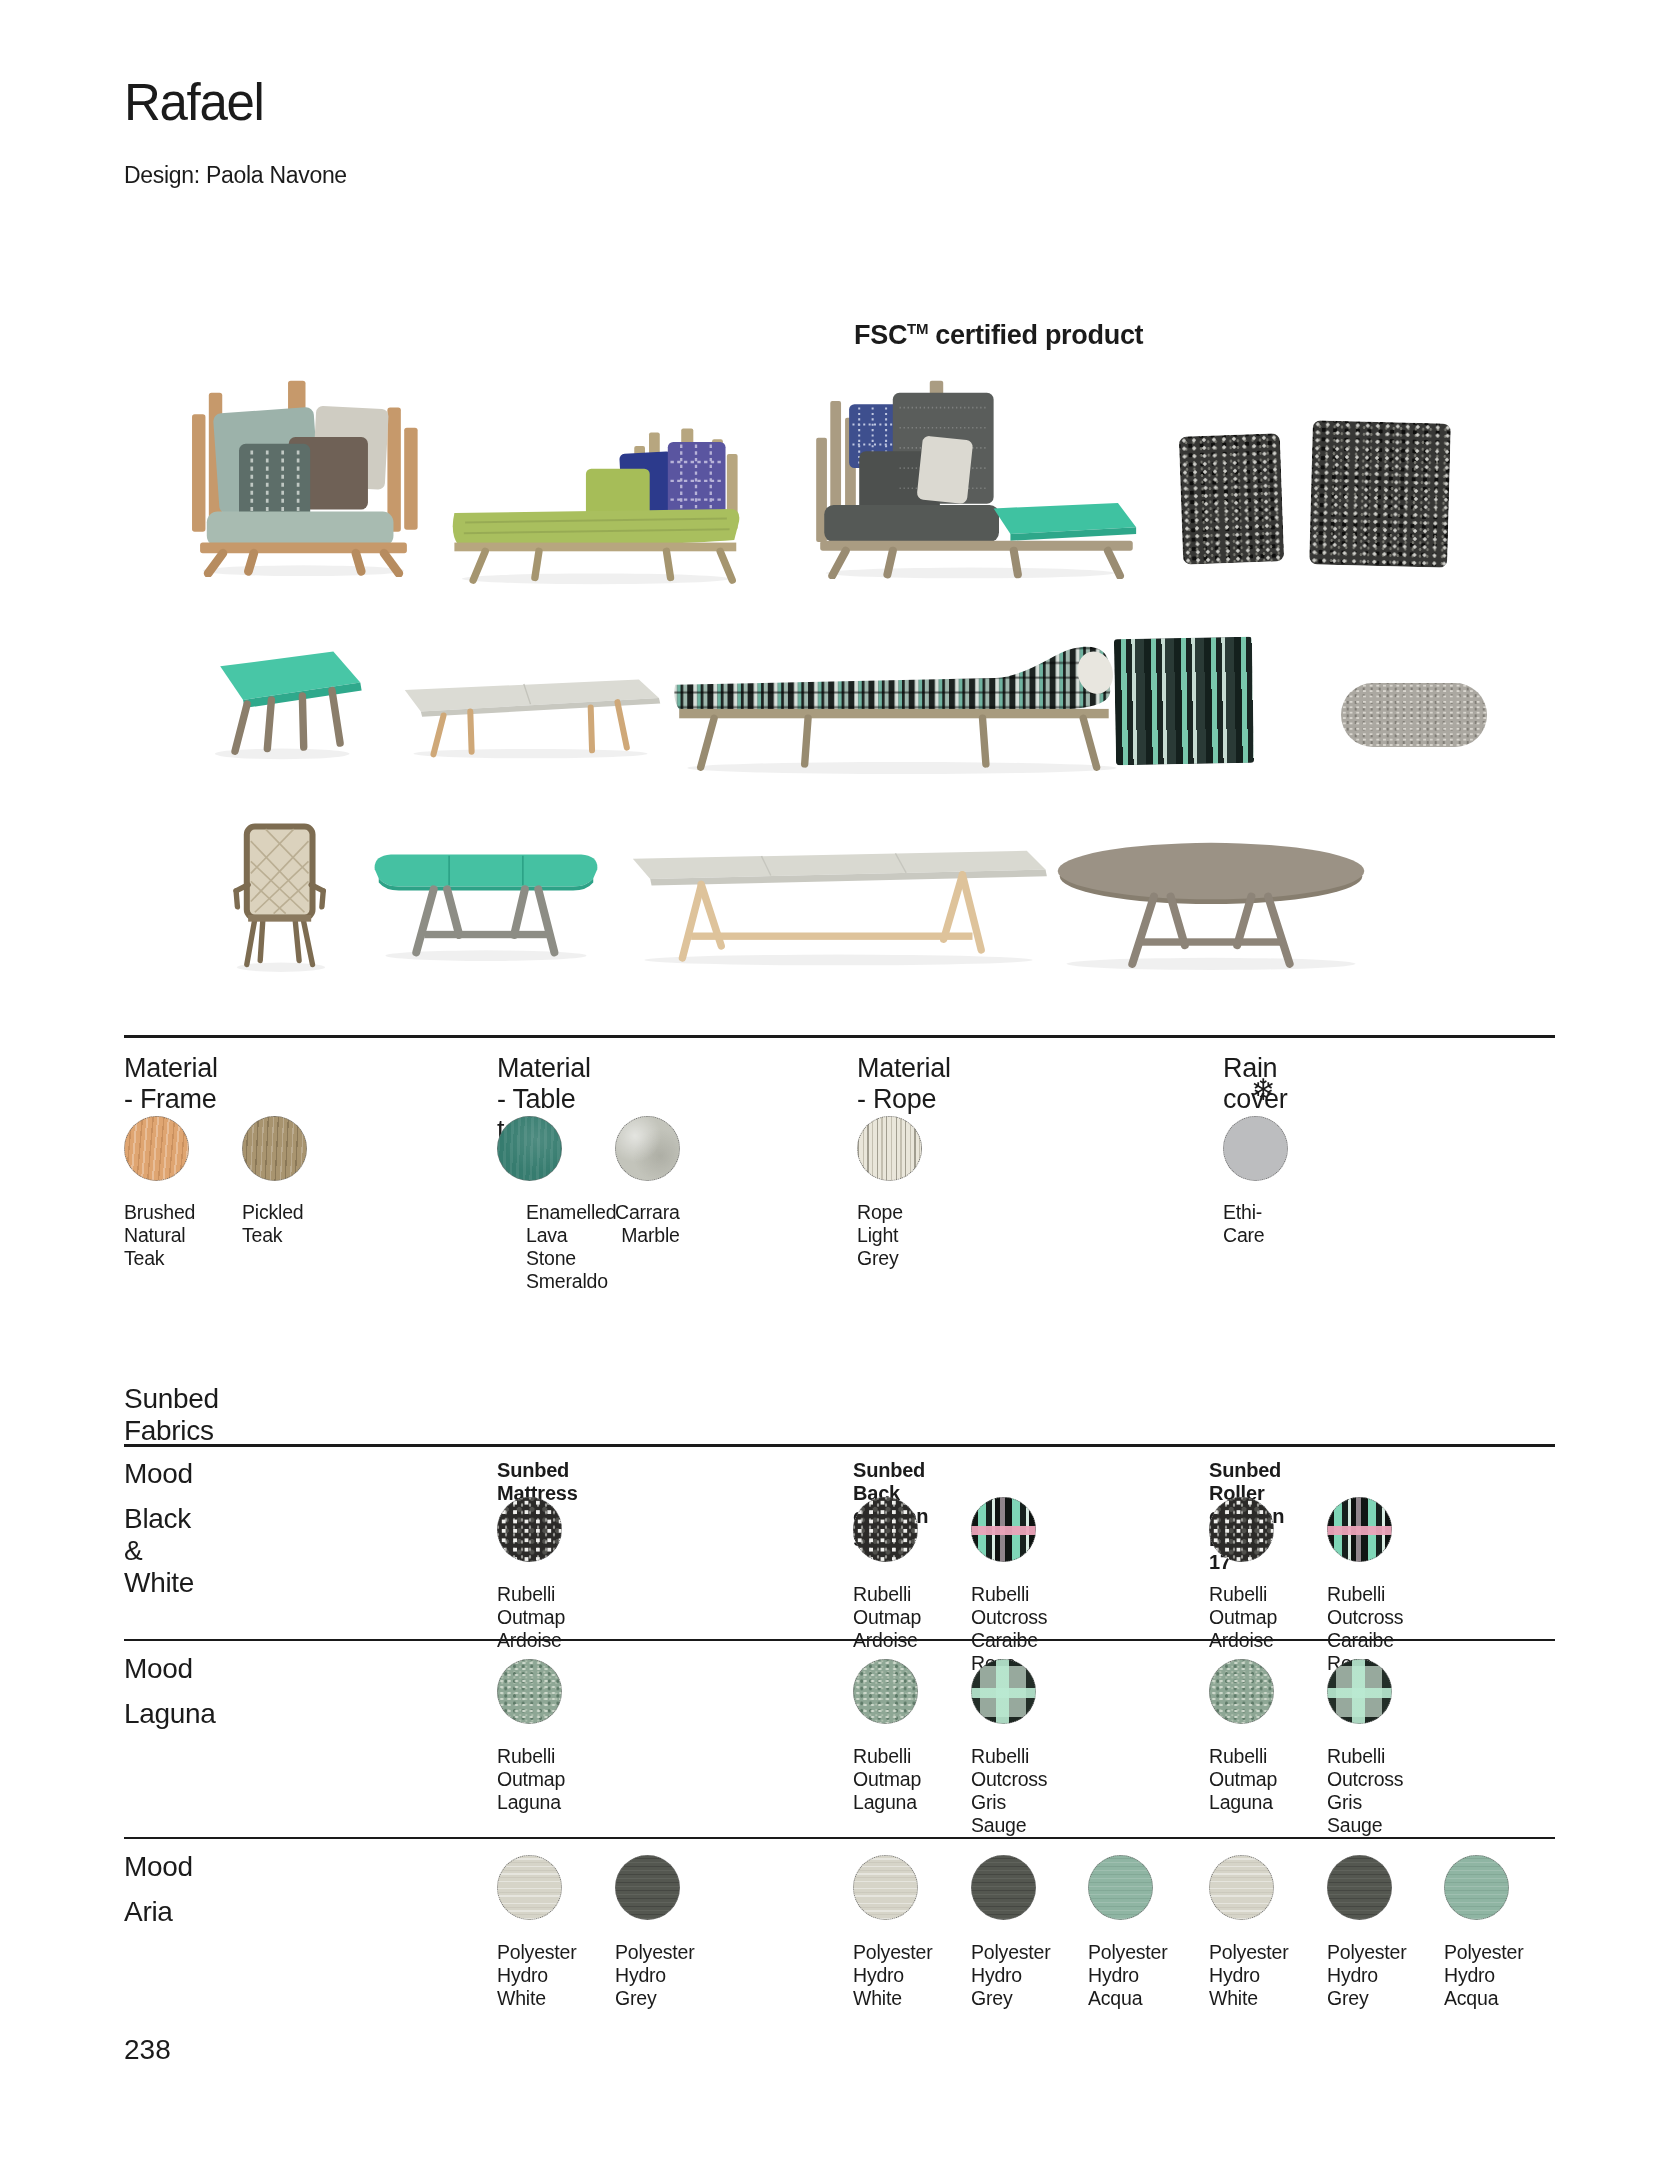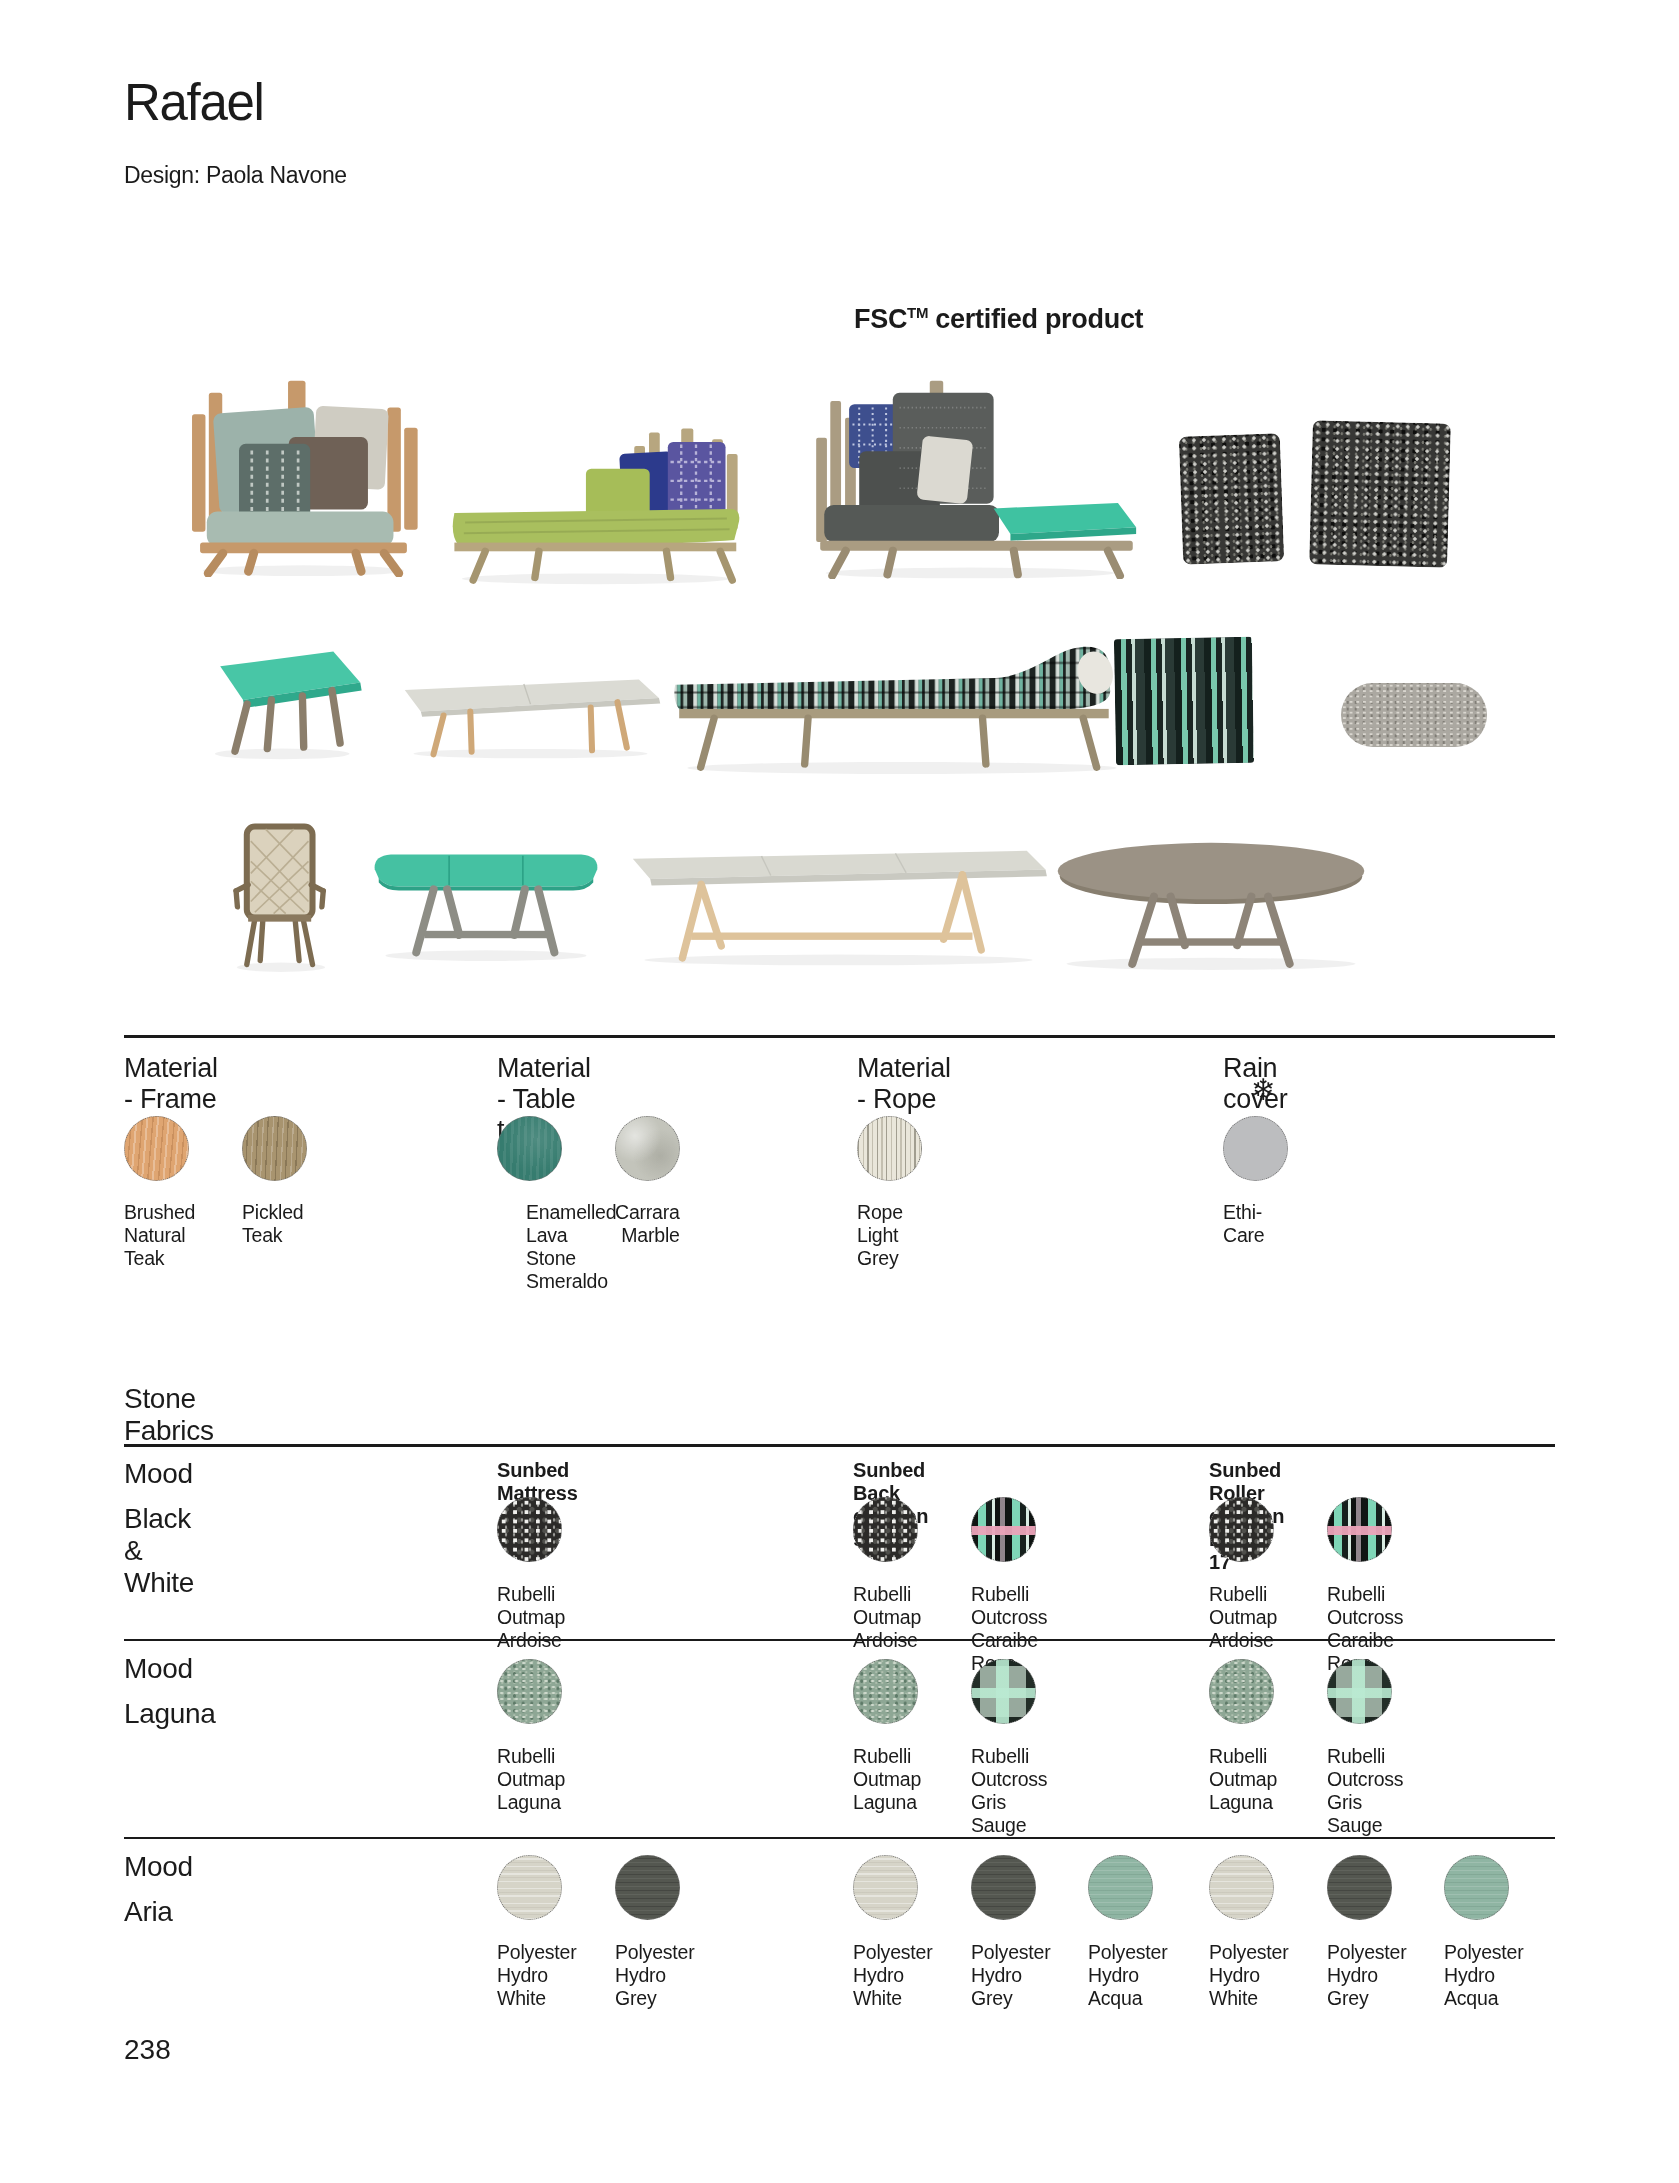--- a/index.html
+++ b/index.html
@@ -41,21 +41,21 @@
 </style>
 </head>
 <body>
 
 <div class="page">
 
   <div class="abs" style="left:124px;top:73px;">
     <div class="abs title" style="left:0;top:0;width:605px;">Rafael</div>
     <div class="abs designer" style="left:0;top:89px;width:605px;">Design: Paola Navone</div>
   </div>
-  <div class="abs fsc" style="left:854px;top:304px;"><span>FSC</span><sup>TM</sup><span> certified product</span></div>
+  <div class="abs fsc" style="left:854px;top:320px;"><span>FSC</span><sup>TM</sup><span> certified product</span></div>
 
   <div class="abs" style="left:0;top:0;">
 
     <div class="abs" style="left:188px;top:375px;">
       <svg width="235" height="202" viewBox="0 0 350 300" aria-hidden="true">
         <ellipse cx="172" cy="291" rx="150" ry="8" fill="#000" opacity="0.06"></ellipse>
         <g fill="#c6996b">
           <rect x="6" y="58" width="20" height="175" rx="4"></rect>
             <rect x="31" y="26" width="20" height="205" rx="4"></rect>
           <rect x="149" y="8" width="26" height="48" rx="4"></rect>
@@ -323,21 +323,21 @@
 Lava Stone
 Smeraldo</div>
     <div class="abs sw-label" style="left:615px;top:1201px;text-align:right;">Carrara
 Marble</div>
     <div class="abs sw-label" style="left:857px;top:1201px;">Rope Light
 Grey</div>
     <div class="abs sw-label" style="left:1223px;top:1201px;">Ethi-Care</div>
   </div>
 
   <div class="abs" style="left:0;top:0;">
-    <div class="abs fab-title" style="left:124px;top:1383px;">Stone Fabrics</div>
+    <div class="abs fab-title" style="left:124px;top:1383px;">Sunbed Fabrics</div>
     <div class="abs rule" style="left:124px;top:1444px;width:1431px;"></div>
 
     <div class="abs col-head" style="left:497px;top:1459px;">Sunbed Mattress</div>
     <div class="abs col-head" style="left:853px;top:1459px;">Sunbed Back cushion 90x45</div>
     <div class="abs col-head" style="left:1209px;top:1459px;">Sunbed Roller cushion L90 Ø 17</div>
 
     <div class="abs mood" style="left:124px;top:1458px;">Mood</div>
     <div class="abs mood" style="left:124px;top:1503px;">Black &amp; White</div>
     <div class="abs sw p-ardoise" style="left:497px;top:1497px;"></div>
     <div class="abs sw p-ardoise" style="left:853px;top:1497px;"></div>

